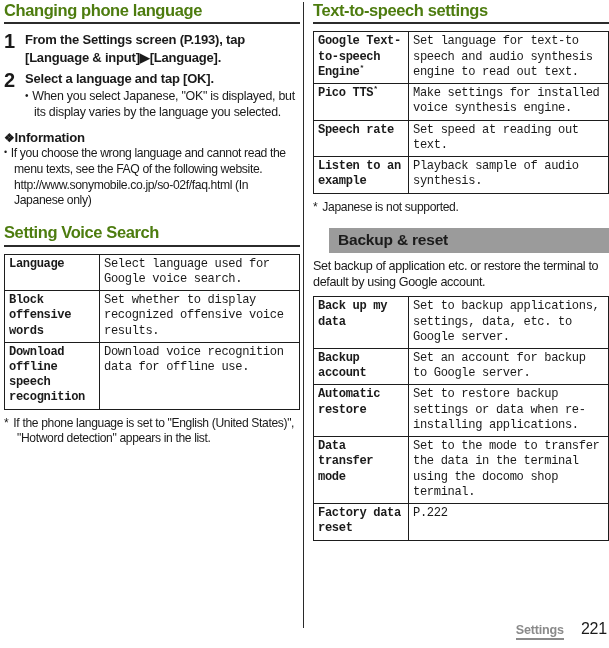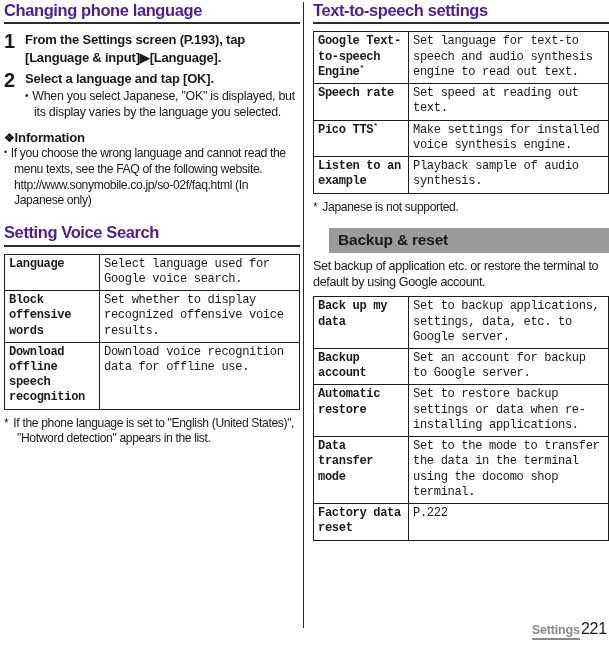--- a/index.html
+++ b/index.html
@@ -33,21 +33,21 @@
     top: 2px;
     width: 1px;
     height: 626px;
     background: #2a2a2a;
   }
 
   
   .sec-head {
     font-size: 16.5px;
     font-weight: bold;
-    color: #4c1d95;
+    color: #4d7c0f;
     letter-spacing: -0.4px;
     line-height: 1.18;
     padding: 1px 0 2px 0;
     border-bottom: 2.5px solid #2b2b2b;
     margin: 0 0 7px 0;
   }
   .band-head {
     background: #9b9b9b;
     color: #1b1b1b;
     font-size: 15.5px;
@@ -163,21 +163,21 @@
   }
   .footnote .star { margin-right: 5px; }
 
   
   .pg-footer {
     position: absolute;
     right: 2px;
     bottom: 8px;
     display: flex;
     align-items: baseline;
-    gap: 1px;
+    gap: 17px;
   }
   .pg-footer .chapter {
     font-size: 12.6px;
     font-weight: bold;
     color: #8a8a8a;
     border-bottom: 2px solid #8a8a8a;
     padding-bottom: 1px;
     letter-spacing: -0.2px;
   }
   .pg-footer .pgnum {
@@ -246,26 +246,26 @@
 
     <h2 class="sec-head">Text-to-speech settings</h2>
 
     <table class="spec">
       <tbody>
         <tr>
           <td class="k"><span>Google Text-to-speech Engine</span><span class="sup">*</span></td>
           <td class="v">Set language for text-to speech and audio synthesis engine to read out text.</td>
         </tr>
         <tr>
+          <td class="k"><span>Pico TTS</span><span class="sup">*</span></td>
+          <td class="v">Make settings for installed voice synthesis engine.</td>
+        </tr>
+        <tr>
           <td class="k">Speech rate</td>
           <td class="v">Set speed at reading out text.</td>
-        </tr>
-        <tr>
-          <td class="k"><span>Pico TTS</span><span class="sup">*</span></td>
-          <td class="v">Make settings for installed voice synthesis engine.</td>
         </tr>
         <tr>
           <td class="k">Listen to an example</td>
           <td class="v">Playback sample of audio synthesis.</td>
         </tr>
       </tbody>
     </table>
 
     <div class="footnote"><span class="star">*</span><span>Japanese is not supported.</span></div>
 

